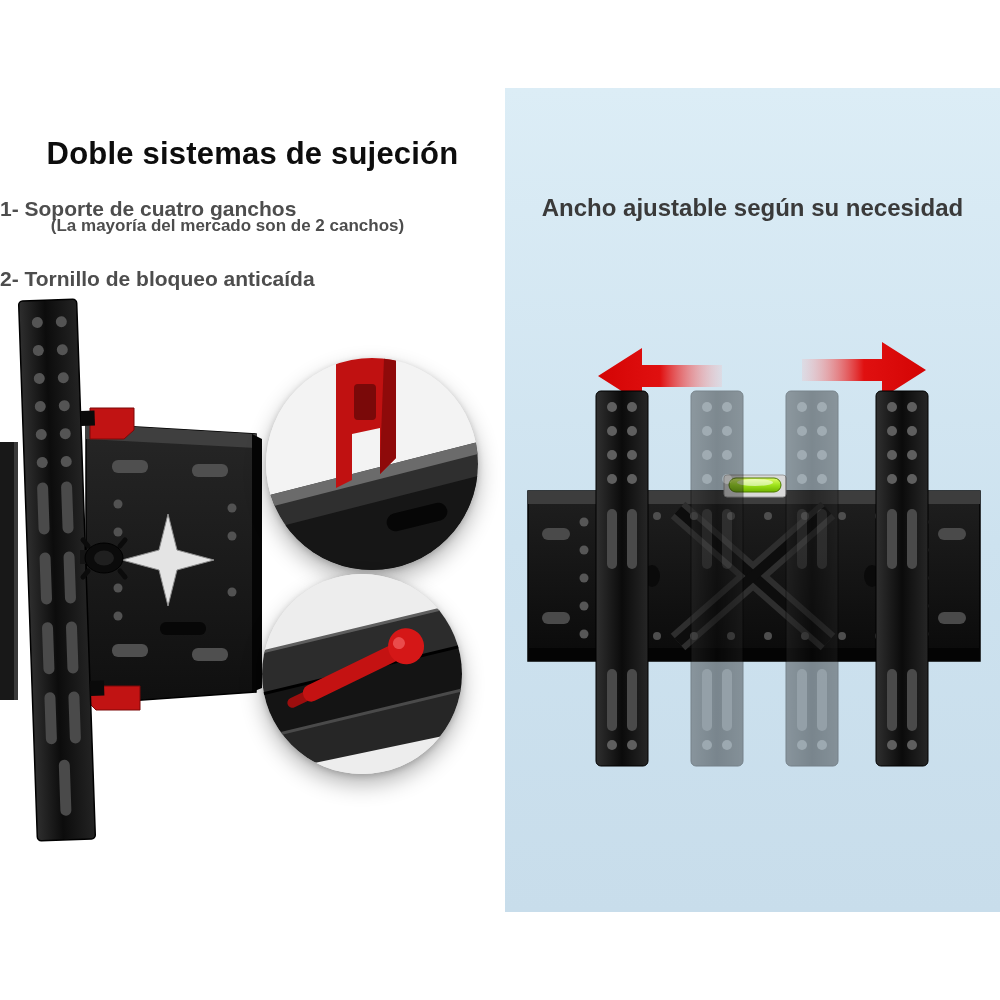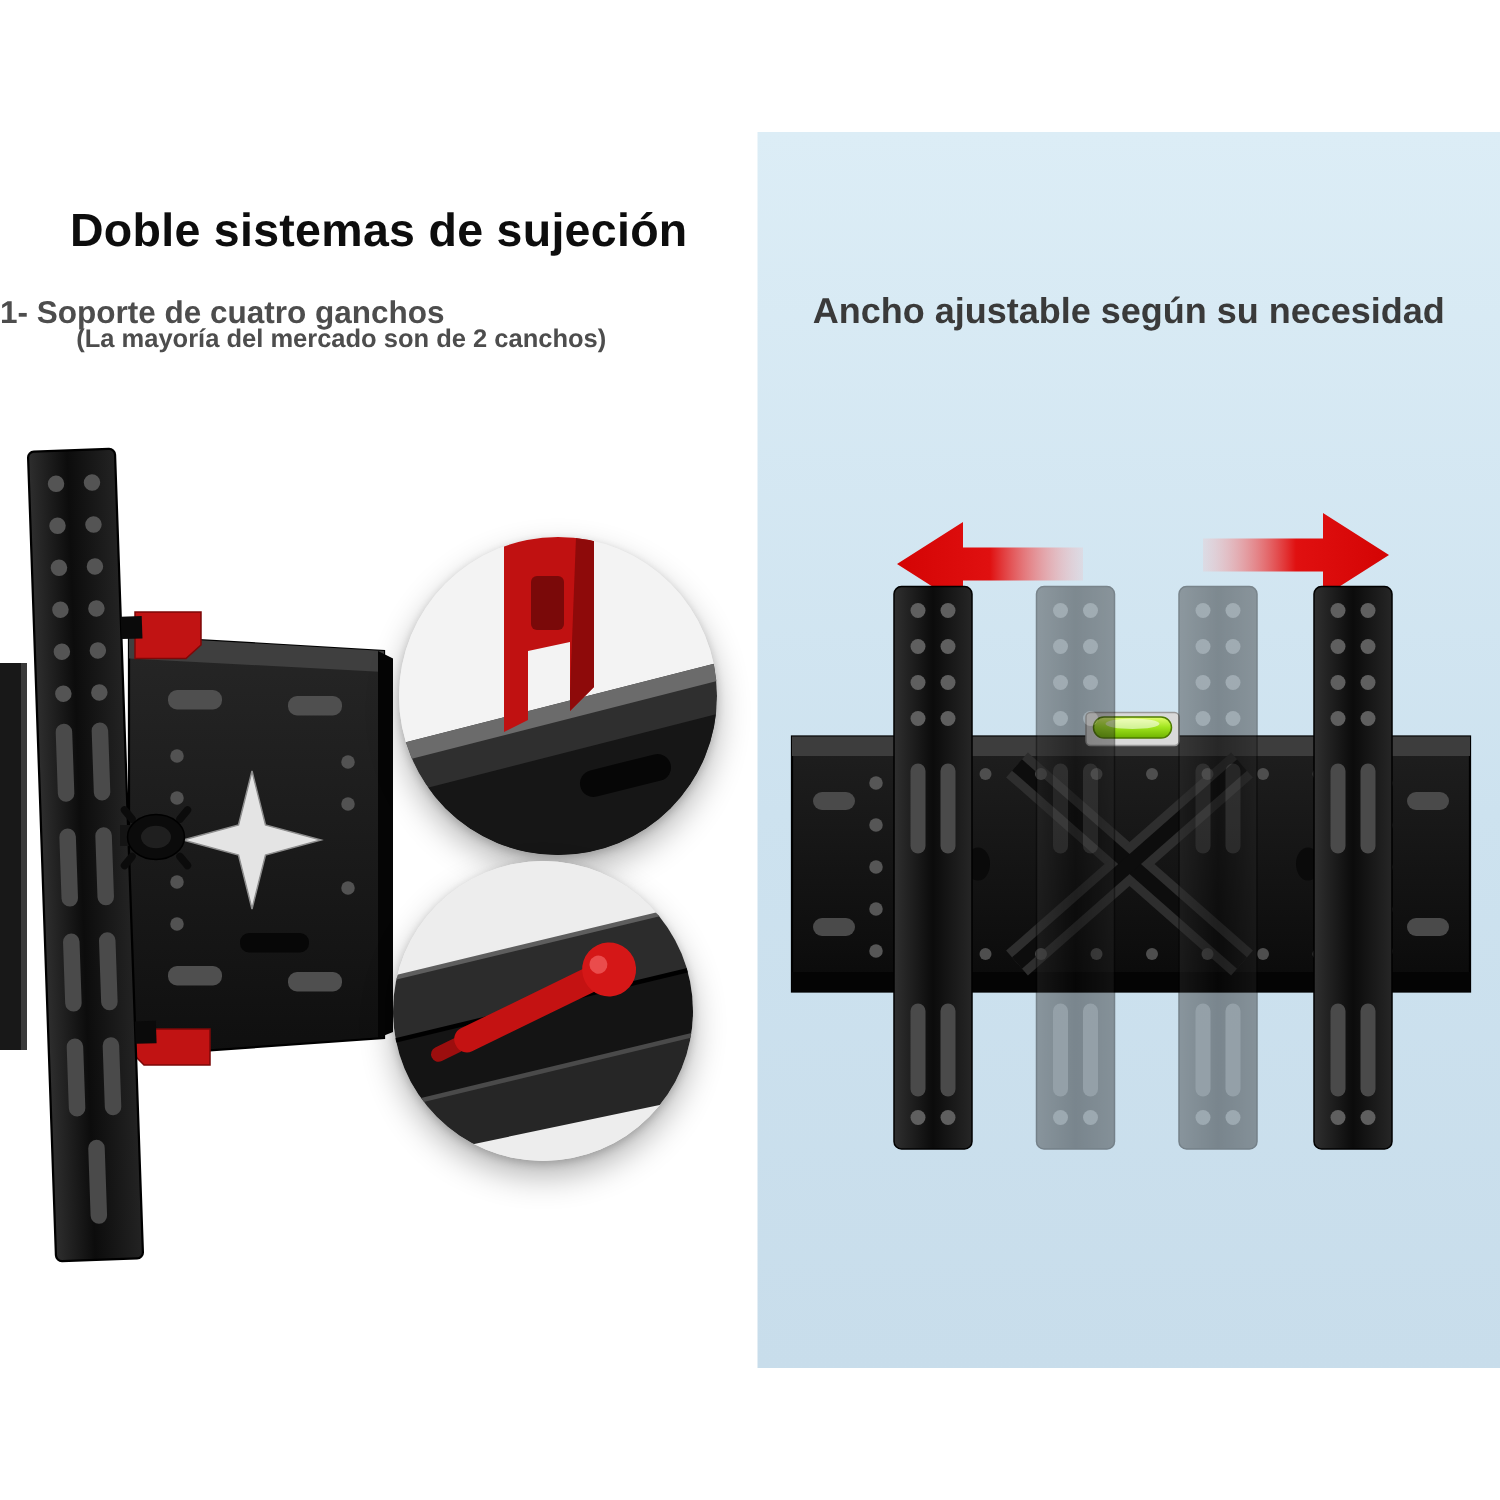--- a/index.html
+++ b/index.html
@@ -43,20 +43,21 @@
 </head>
 <body>
 
 <div class="page">
 
   <div class="blue-panel"></div>
 
   <h1 class="left-title">Doble sistemas de sujeción</h1>
   <div class="feature f1">1- Soporte de cuatro ganchos</div>
   <div class="feature-note">(La mayoría del mercado son de 2 canchos)</div>
+  <div class="feature f2">2- Tornillo de bloqueo anticaída</div>
 
   <svg class="left-product" width="300" height="560" viewBox="0 0 300 560">
     <defs>
       <linearGradient id="barG" x1="0" y1="0" x2="1" y2="0">
         <stop offset="0" stop-color="#2e2e2e"></stop>
           <stop offset="0.45" stop-color="#0c0c0c"></stop>
           <stop offset="1" stop-color="#232323"></stop>
       </linearGradient>
       <linearGradient id="plateG" x1="0" y1="0" x2="0" y2="1">
         <stop offset="0" stop-color="#262626"></stop>

